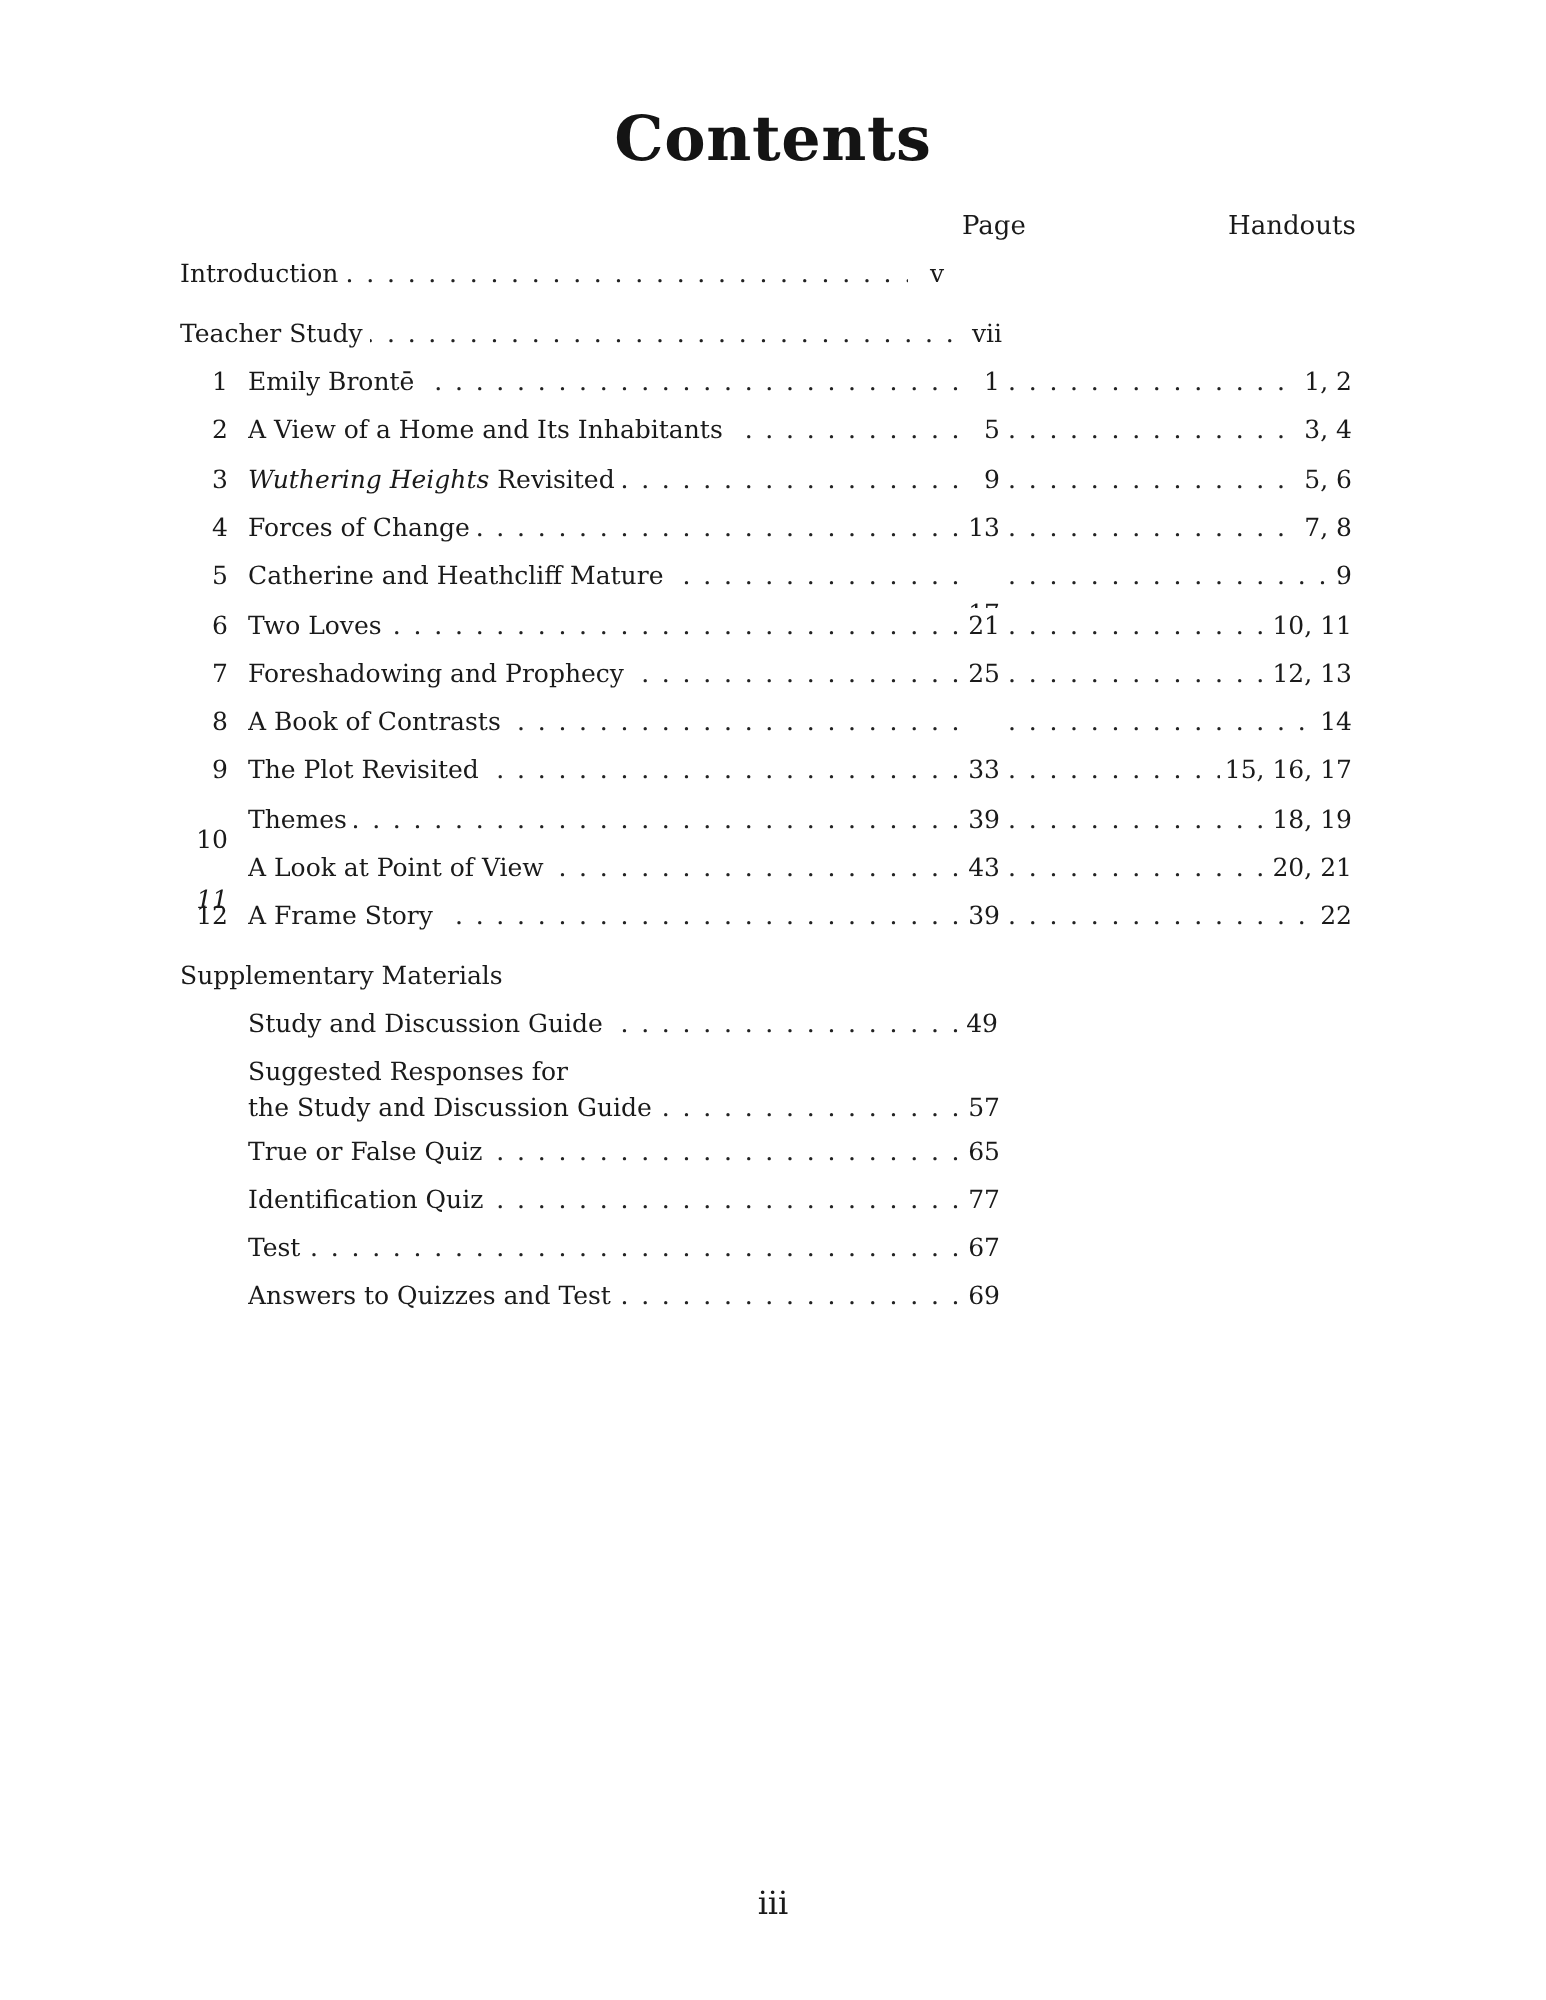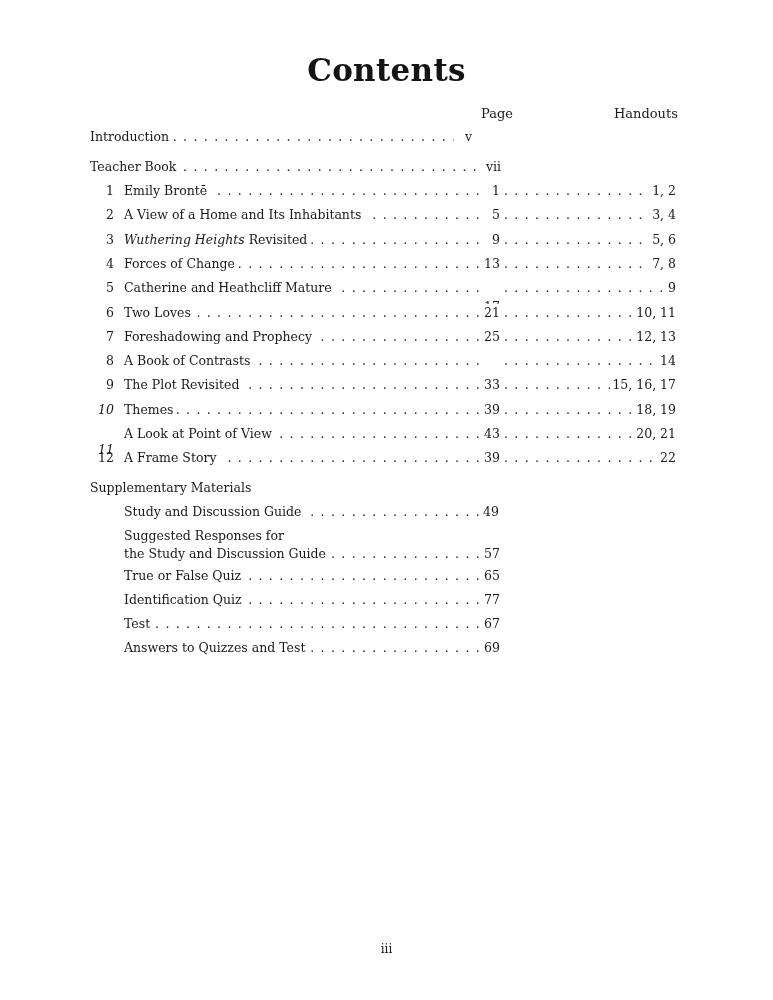--- a/index.html
+++ b/index.html
@@ -13,36 +13,36 @@
   .row { position: absolute; left: 0; height: 18px; font-size: 12.5px; line-height: 18px; }
   .row .num { position: absolute; width: 24px; text-align: right; left: 90px; }
   .leader { position: absolute; overflow: hidden; white-space: nowrap; }
   .leader .lbl { background: #fff; padding-right: 4px; position: relative; z-index: 1; }
   .leader .dots { position: absolute; left: 0; right: 0; top: 0; letter-spacing: 1.2px; color: #222; z-index: 0; }
   .pg { position: absolute; background: #fff; padding-left: 2px; z-index: 2; }
   .ho { position: absolute; white-space: nowrap; overflow: hidden; }
   .ho .dots { position: absolute; left: 0; right: 0; top: 0; letter-spacing: 1.2px; color: #222; }
   .ho .val { position: absolute; right: 0; top: 0; background: #fff; padding-left: 2px; }
   i { font-style: italic; }
-  .footer { position: absolute; top: 942px; left: 0; width: 773px; text-align: center; font-size: 12px; }
+  .footer { position: absolute; top: 942px; left: 0; width: 773px; text-align: center; font-size: 16px; }
 </style>
 </head>
 <body>
 
 <div class="title">Contents</div>
 <div class="hdr page">Page</div>
 <div class="hdr handouts">Handouts</div>
 
 <div id="toc">
     <div class="row" style="top: 128px; width: 773px;">
       <div class="leader" style="left: 90px; width: 364px;"><span class="dots"> . . . . . . . . . . . . . . . . . . . . . . . . . . . . . . . . . . . . . . . . . . . . . . . . . . . . . . . . . . . . . . . . . . . . . . . . . . . . . . . . . . . . . . . . . . . . . . . . . . . . . . . . . . . . . . . . . . . . . . . . </span><span class="lbl"><span>Introduction</span></span></div>
       <span class="pg" style="right: 301px; top: 0px;">v</span>
     </div>
     <div class="row" style="top: 158px; width: 773px;">
-      <div class="leader" style="left: 90px; width: 393px;"><span class="dots"> . . . . . . . . . . . . . . . . . . . . . . . . . . . . . . . . . . . . . . . . . . . . . . . . . . . . . . . . . . . . . . . . . . . . . . . . . . . . . . . . . . . . . . . . . . . . . . . . . . . . . . . . . . . . . . . . . . . . . . . . </span><span class="lbl"><span>Teacher Book</span></span></div>
+      <div class="leader" style="left: 90px; width: 393px;"><span class="dots"> . . . . . . . . . . . . . . . . . . . . . . . . . . . . . . . . . . . . . . . . . . . . . . . . . . . . . . . . . . . . . . . . . . . . . . . . . . . . . . . . . . . . . . . . . . . . . . . . . . . . . . . . . . . . . . . . . . . . . . . . </span><span class="lbl"><span>Teacher Study</span></span></div>
       <span class="pg" style="right: 272px; top: 0px;">vii</span>
     </div>
     <div class="row" style="top: 182px; width: 773px;">
       <div class="leader" style="left: 124px; width: 358px;"><span class="dots"> . . . . . . . . . . . . . . . . . . . . . . . . . . . . . . . . . . . . . . . . . . . . . . . . . . . . . . . . . . . . . . . . . . . . . . . . . . . . . . . . . . . . . . . . . . . . . . . . . . . . . . . . . . . . . . . . . . . . . . . . </span><span class="lbl"><span>Emily Brontē</span></span></div>
       <span class="pg" style="right: 273px; top: 0px;">1</span>
       <div class="ho" style="left: 504px; width: 172px; top: 0px; height: 18px;">
         <span class="dots"> . . . . . . . . . . . . . . . . . . . . . . . . . . . . . . . . . . . . . . . . . . . . . . . . . . . . . . . . . . . . . . . . . . . . . . . . . . . . . . . . . . . . . . . . . . . . . . . . . . . . . . . . . . . . . . . . . . . . . . . . </span>
         <span class="val">1, 2</span>
       </div>
       <span class="num" style="top: 0px;">1</span>
@@ -119,21 +119,21 @@
       </div>
       <span class="num" style="top: 0px;">9</span>
     </div>
     <div class="row" style="top: 400.7px; width: 773px;">
       <div class="leader" style="left: 124px; width: 358px;"><span class="dots"> . . . . . . . . . . . . . . . . . . . . . . . . . . . . . . . . . . . . . . . . . . . . . . . . . . . . . . . . . . . . . . . . . . . . . . . . . . . . . . . . . . . . . . . . . . . . . . . . . . . . . . . . . . . . . . . . . . . . . . . . </span><span class="lbl"><span>Themes</span></span></div>
       <span class="pg" style="right: 273px; top: 0px;">39</span>
       <div class="ho" style="left: 504px; width: 172px; top: 0px; height: 18px;">
         <span class="dots"> . . . . . . . . . . . . . . . . . . . . . . . . . . . . . . . . . . . . . . . . . . . . . . . . . . . . . . . . . . . . . . . . . . . . . . . . . . . . . . . . . . . . . . . . . . . . . . . . . . . . . . . . . . . . . . . . . . . . . . . . </span>
         <span class="val">18, 19</span>
       </div>
-      <span class="num" style="top: 0px; font-style: italic;">10</span>
+      <span class="num" style="top: 10px;">10</span>
     </div>
     <div class="row" style="top: 425px; width: 773px;">
       <div class="leader" style="left: 124px; width: 358px;"><span class="dots"> . . . . . . . . . . . . . . . . . . . . . . . . . . . . . . . . . . . . . . . . . . . . . . . . . . . . . . . . . . . . . . . . . . . . . . . . . . . . . . . . . . . . . . . . . . . . . . . . . . . . . . . . . . . . . . . . . . . . . . . . </span><span class="lbl"><span>A Look at Point of View</span></span></div>
       <span class="pg" style="right: 273px; top: 0px;">43</span>
       <div class="ho" style="left: 504px; width: 172px; top: 0px; height: 18px;">
         <span class="dots"> . . . . . . . . . . . . . . . . . . . . . . . . . . . . . . . . . . . . . . . . . . . . . . . . . . . . . . . . . . . . . . . . . . . . . . . . . . . . . . . . . . . . . . . . . . . . . . . . . . . . . . . . . . . . . . . . . . . . . . . . </span>
         <span class="val">20, 21</span>
       </div>
       <span class="num" style="top: 16px; font-style: italic;">11</span>
     </div>

